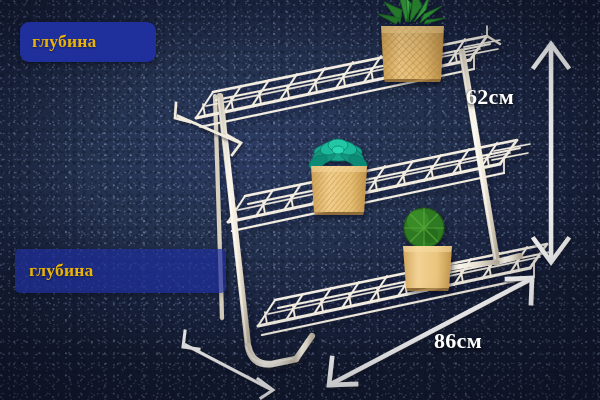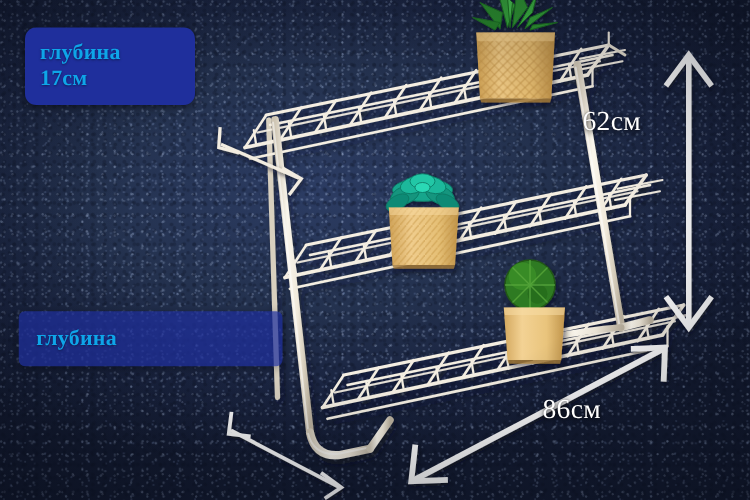--- a/index.html
+++ b/index.html
@@ -63,21 +63,21 @@
   .layer {
     position: absolute;
     inset: 0;
     width: 600px;
     height: 400px;
   }
 
   
   .label {
     position: absolute;
-    color: #0ea5e9;
+    color: #eab308;
     font-weight: bold;
     line-height: 1.22;
     letter-spacing: .2px;
     text-shadow: 0 1px 2px rgba(0,0,0,.45);
     box-sizing: border-box;
   }
   #label-shelf-depth {
     left: 20px;
     top: 22px;
     width: 136px;
@@ -93,28 +93,28 @@
     width: 211px;
     padding: 11px 10px 12px 14px;
     background: rgba(31,47,156,.72);
     border-radius: 5px;
     font-size: 17.5px;
     box-shadow: 0 2px 8px rgba(0,0,0,.30);
   }
   .dim-text {
     position: absolute;
     color: #ffffff;
-    font-weight: normal;
+    font-weight: bold;
     font-size: 22px;
     letter-spacing: .3px;
     text-shadow: 0 2px 4px rgba(0,0,0,.65), 0 0 2px rgba(0,0,0,.5);
     white-space: nowrap;
   }
   #dim-height-text { left: 466px; top: 84px; }
-  #dim-width-text  { left: 434px; top: 314px; }
+  #dim-width-text  { left: 434px; top: 328px; }
 </style>
 </head>
 <body>
 
 <div id="stage">
 
   <div class="bg-base"></div>
   <div class="bg-speckle"></div>
   <div class="bg-speckle2"></div>
 
@@ -381,21 +381,20 @@
       <path d="M186 345 L270 389"></path>
       <path d="M185 331 L183 347 L199 349"></path>
       <path d="M258 379 L273 390 L261 398"></path>
     </g>
   </svg>
 
   <div class="bg-vignette"></div>
 
   <div class="label" id="label-shelf-depth">
     <div>глубина</div>
-    <div>17см</div>
   </div>
 
   <div class="label" id="label-sill-depth">
     <div>глубина</div>
   </div>
 
   <div class="dim-text" id="dim-height-text">62см</div>
 
   <div class="dim-text" id="dim-width-text">86см</div>
 

